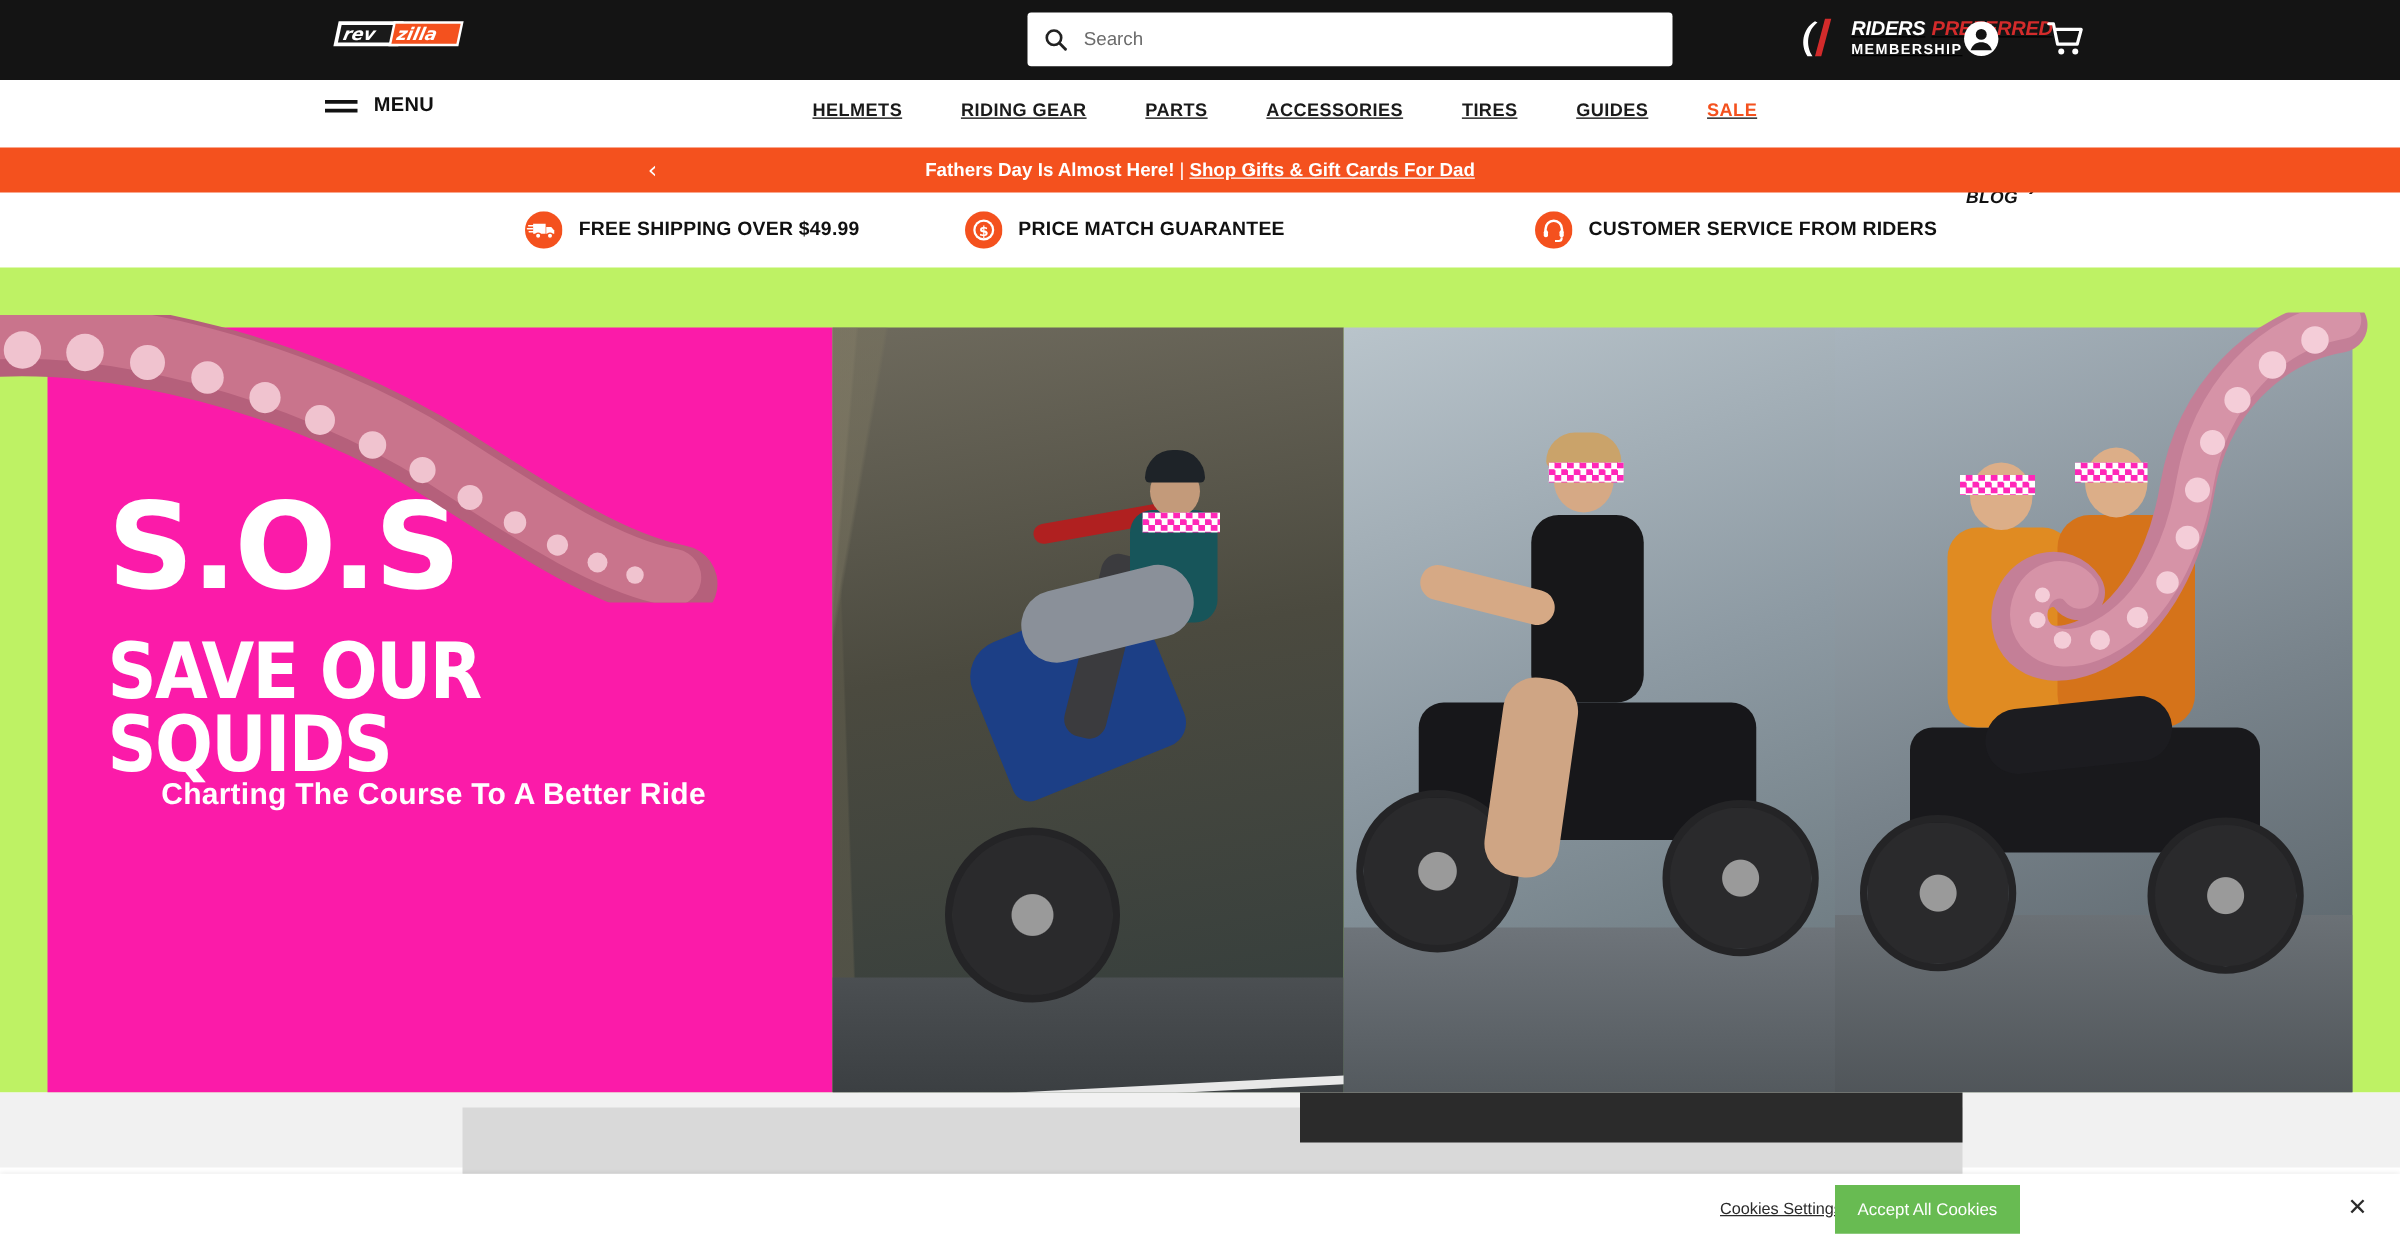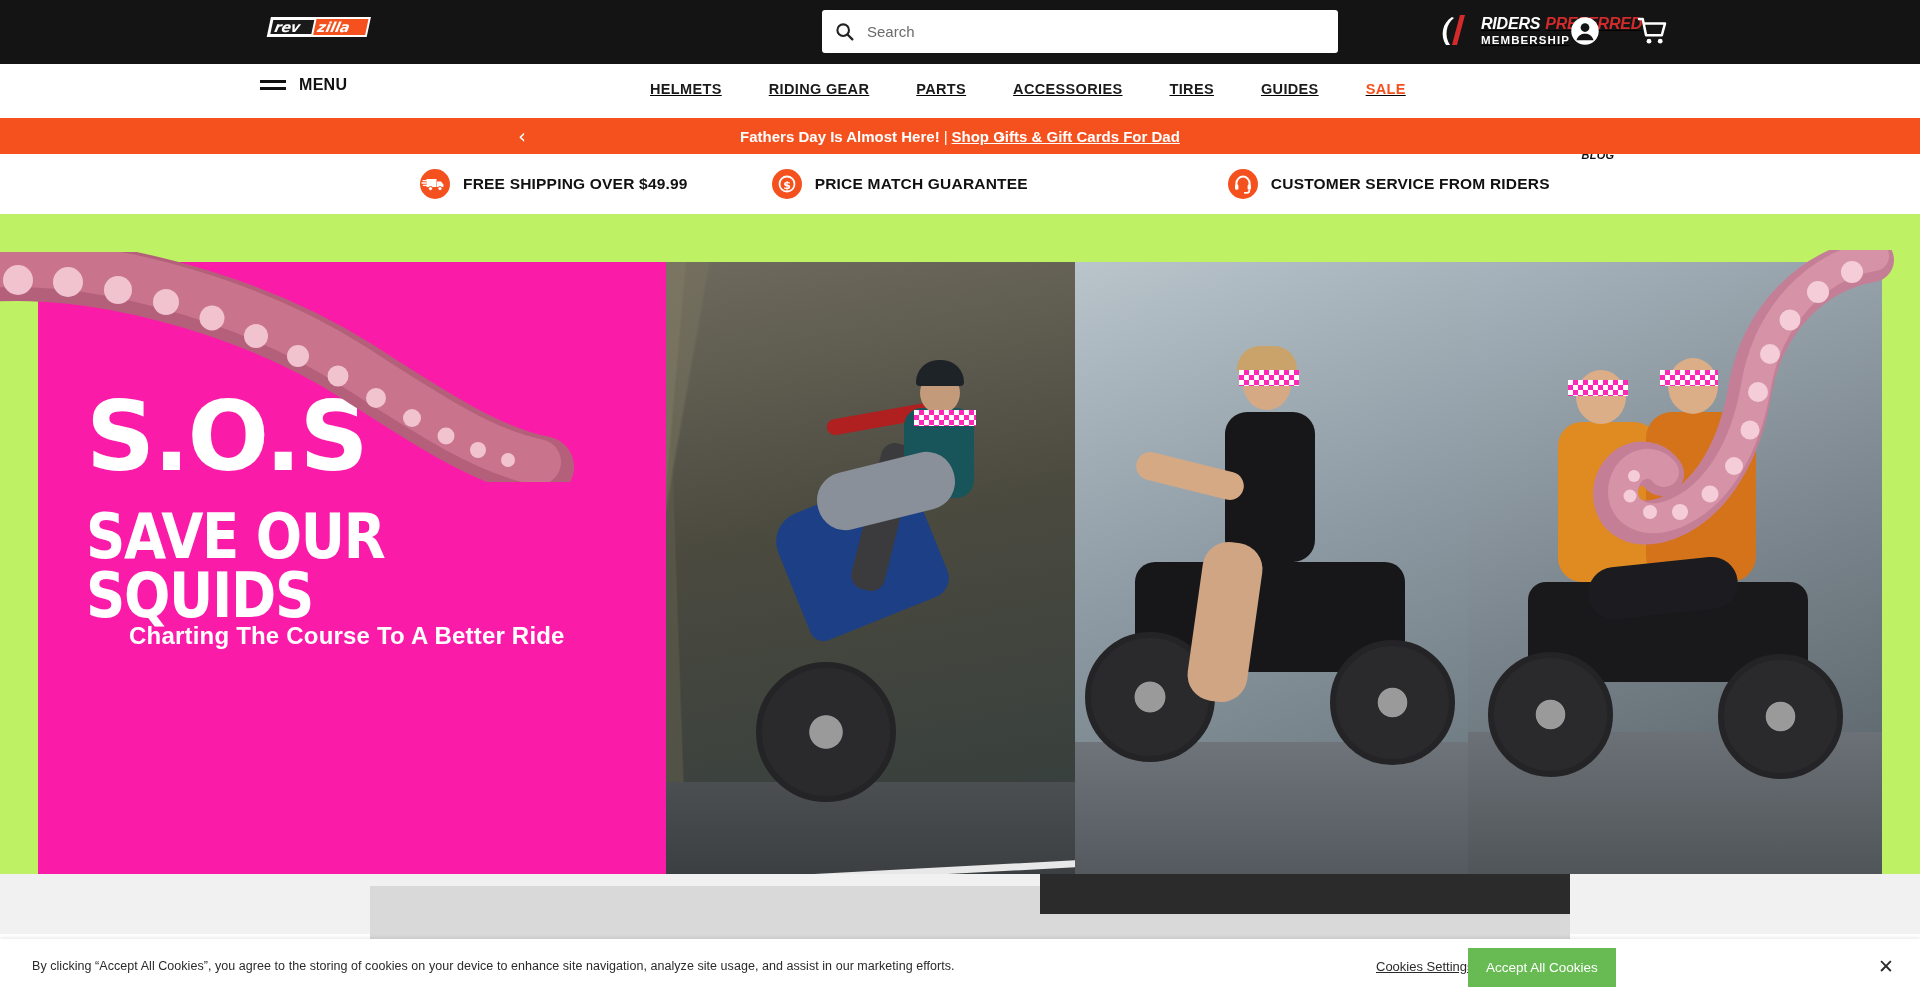--- a/index.html
+++ b/index.html
@@ -77,21 +77,21 @@
   .ct-blog {
     position: absolute; left: 1492px; top: 70px;
     display: flex; align-items: center; gap: 8px; cursor: pointer;
   }
   .ct-text { display: flex; flex-direction: column; align-items: flex-end; }
   .ct-main {
     font-size: 15.5px; font-weight: bold; font-style: italic;
     color: #111; letter-spacing: -.3px; line-height: 1.05;
   }
   .ct-sub {
-    font-size: 11px; font-weight: bold; font-style: italic;
+    font-size: 14px; font-weight: bold; font-style: italic;
     color: #111; letter-spacing: .3px; line-height: 1.05; margin-left: 32px;
   }
   .ct-chevron { font-size: 23px; color: #111; line-height: 1; }
 
   
   .promo {
     height: 36px; background: #f4511e; position: relative;
     display: flex; align-items: center; justify-content: center;
   }
   .promo-text { font-size: 15px; color: #fff; font-weight: 600; }
@@ -461,17 +461,16 @@
     </svg>
   </div>
 </div>
 
 <div class="below">
   <div class="below-card"></div>
   <div class="below-card2"></div>
 </div>
 
 <div class="cookiebar">
-  <span class="cookie-text">By clicking “Accept All Cookies”, you agree to the storing of cookies on your device to enhance site navigation, analyze site usage, and assist in our marketing efforts.</span>
   <span class="cookie-settings">Cookies Settings</span>
   <button class="cookie-accept">Accept All Cookies</button>
   <span class="cookie-close">✕</span>
 </div>
 
 </body></html>

